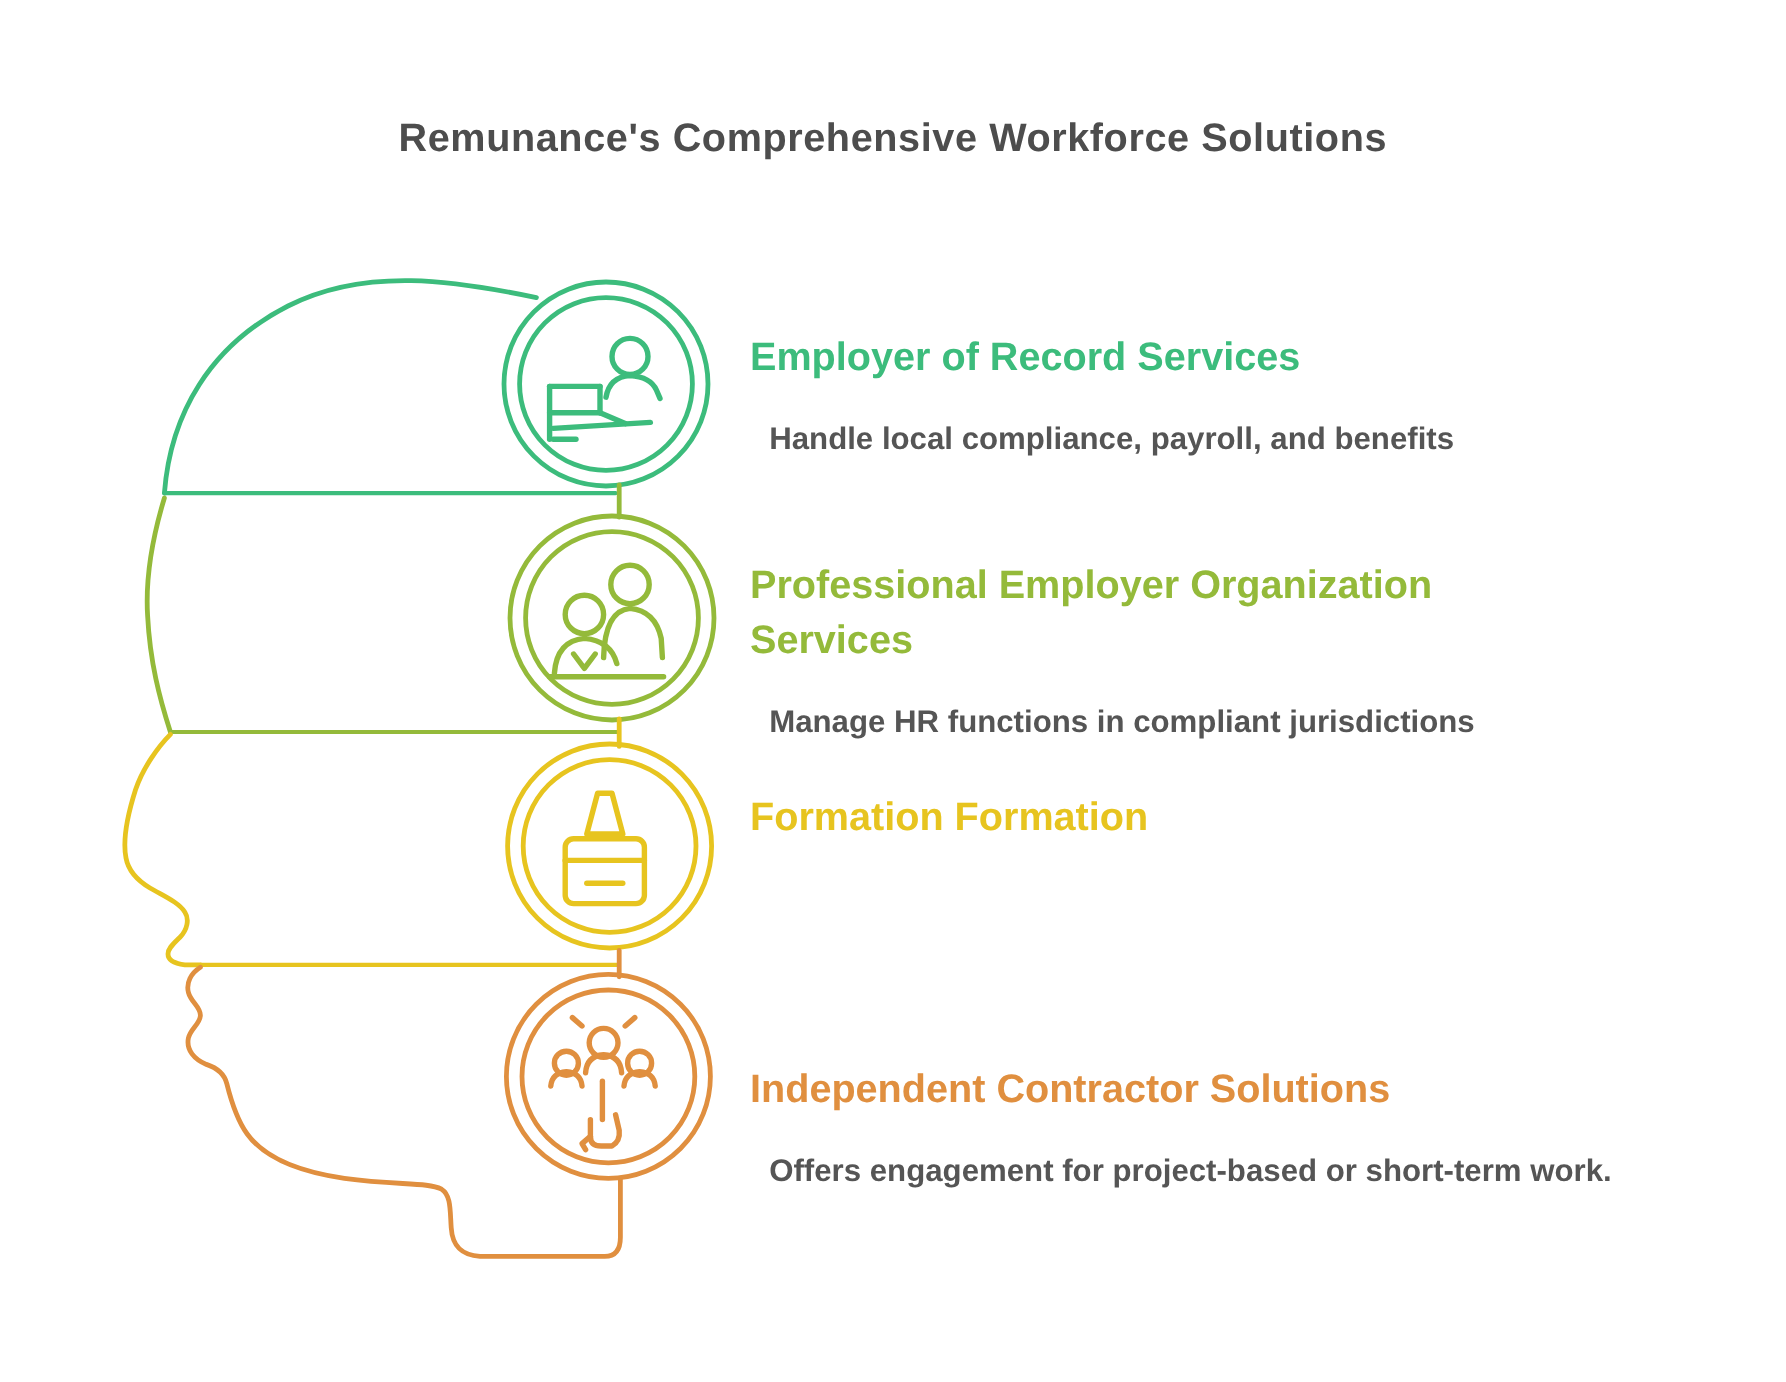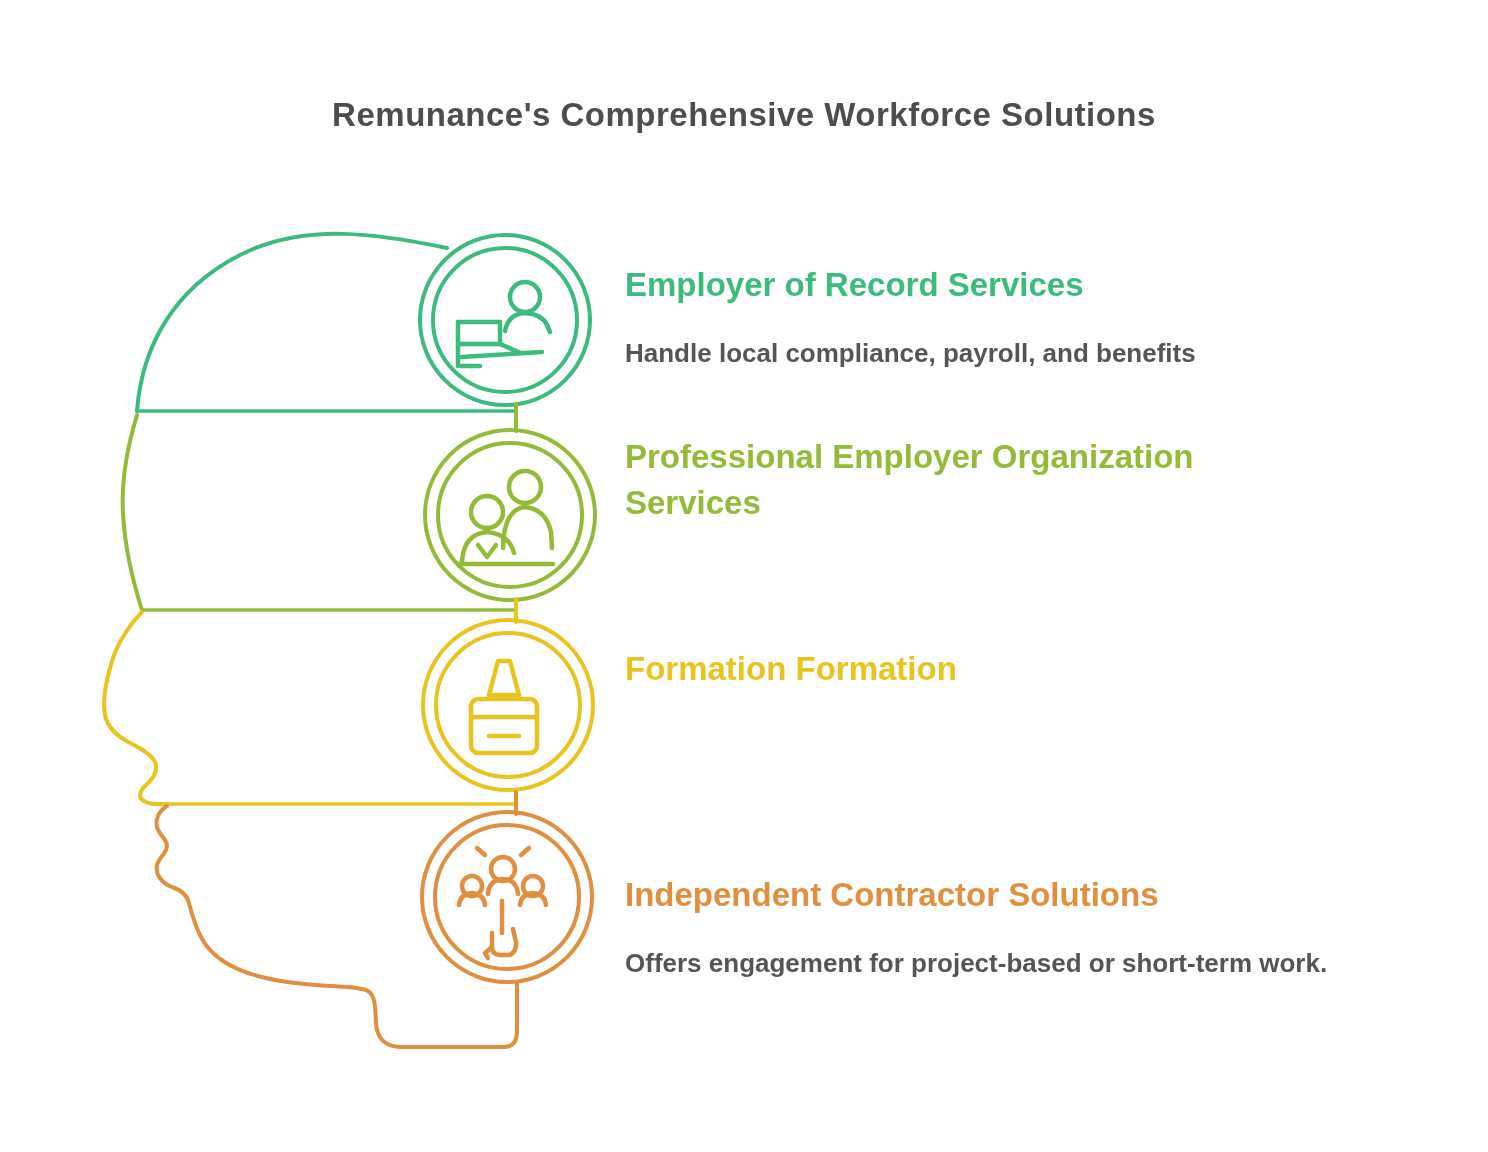--- a/index.html
+++ b/index.html
@@ -3,26 +3,26 @@
 <meta charset="utf-8">
 <style>
   html,body{margin:0;padding:0;background:#ffffff;}
   body{width:1488px;height:1152px;font-family:"Liberation Sans",sans-serif;}
   .canvas{position:relative;width:1488px;height:1052px;background:#ffffff;overflow:hidden;}
   .page-title{
     position:absolute;top:96px;left:0;width:100%;text-align:center;
     margin:0;font-size:33px;font-weight:700;color:#4d4d4d;letter-spacing:.5px;
   }
   .section{position:absolute;left:625px;width:830px;}
-  .s0{top:262px}.s1{top:434px}.s2{top:646px}.s3{top:872px}
+  .s0{top:262px}.s1{top:452px}.s2{top:646px}.s3{top:872px}
   .section h2{
-    margin:0 0 30px 0;font-size:33px;line-height:1.4;font-weight:700;
+    margin:12px 0 30px 0;font-size:33px;line-height:1.4;font-weight:700;
     color:var(--c);max-width:690px;
   }
-  .section p{margin:0;font-size:26px;font-weight:700;color:#555555;}
+  .section p{margin:16px;font-size:26px;font-weight:700;color:#555555;}
   svg.head{position:absolute;left:0;top:0;}
   g.band{stroke:var(--c);fill:none;stroke-width:4;stroke-linecap:round;stroke-linejoin:round;}
   g.band .icon{stroke-width:4.5;}
   g.band .divider{stroke-width:3.5;}
 </style>
 </head>
 <body>
 
 <div class="canvas">
 
@@ -99,20 +99,21 @@
     </g>
   </svg>
 
   <div class="section s0" style="--c: #3CBC7C;">
     <h2>Employer of Record Services</h2>
     <p>Handle local compliance, payroll, and benefits</p>
   </div>
 
   <div class="section s1" style="--c: #94BA3A;">
     <h2>Professional Employer Organization Services</h2>
+    <p>Manage HR functions in compliant jurisdictions</p>
   </div>
 
   <div class="section s2" style="--c: #E7C41F;">
     <h2>Formation Formation</h2>
   </div>
 
   <div class="section s3" style="--c: #E08F3F;">
     <h2>Independent Contractor Solutions</h2>
     <p>Offers engagement for project-based or short-term work.</p>
   </div>

